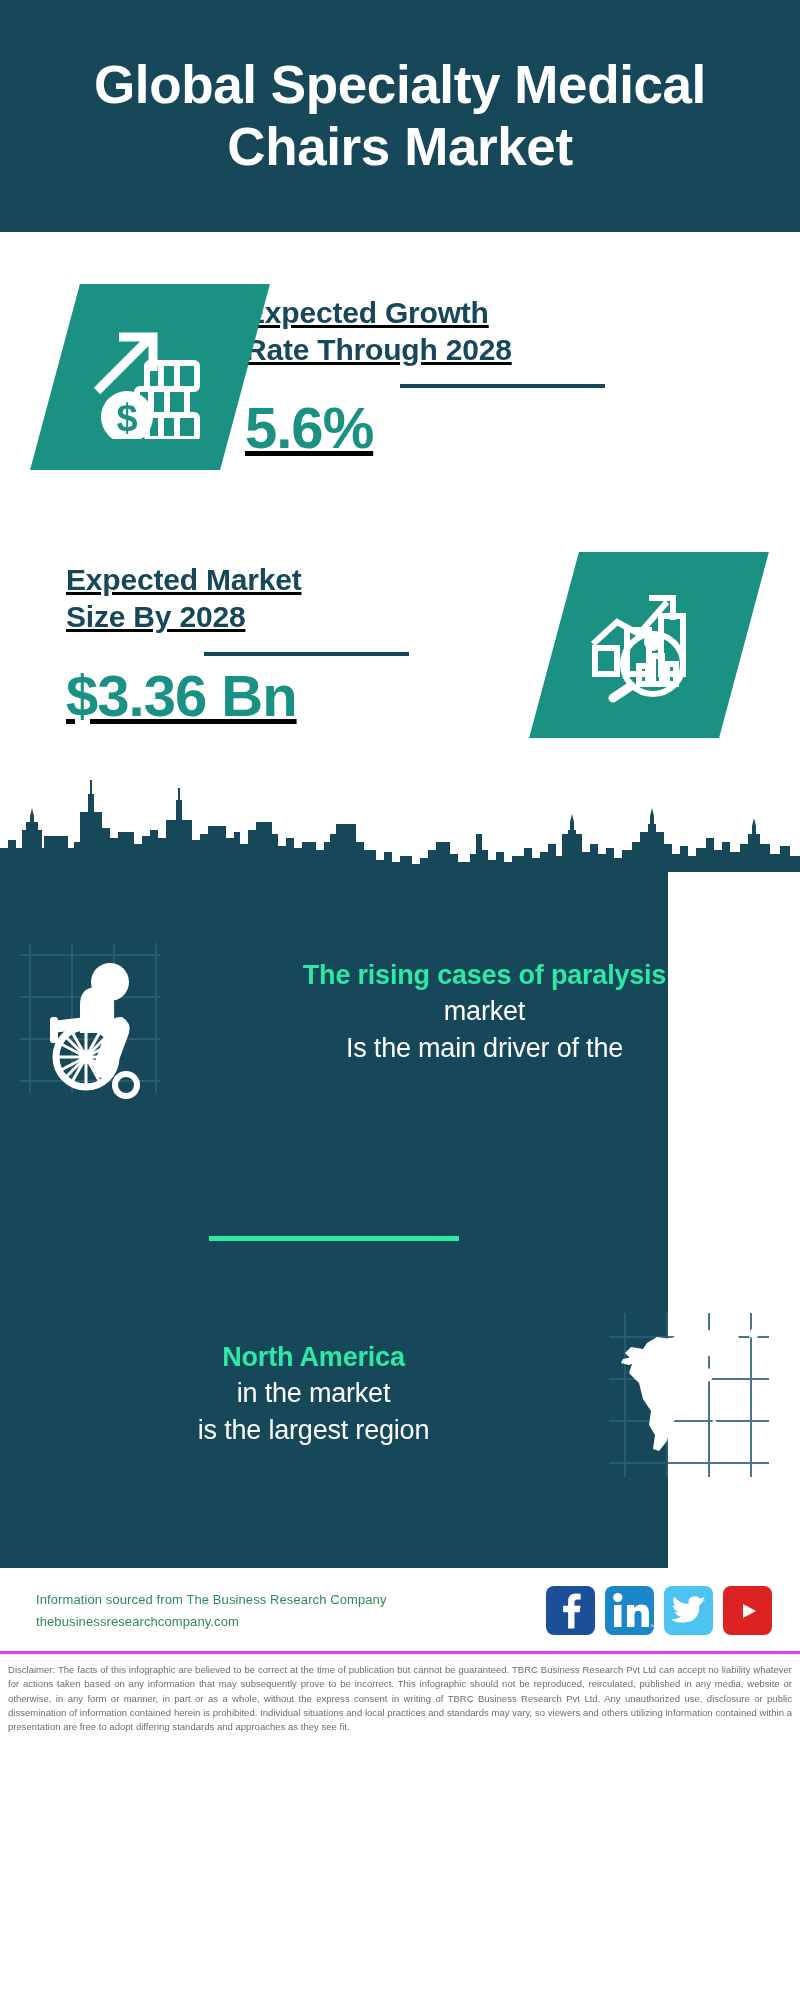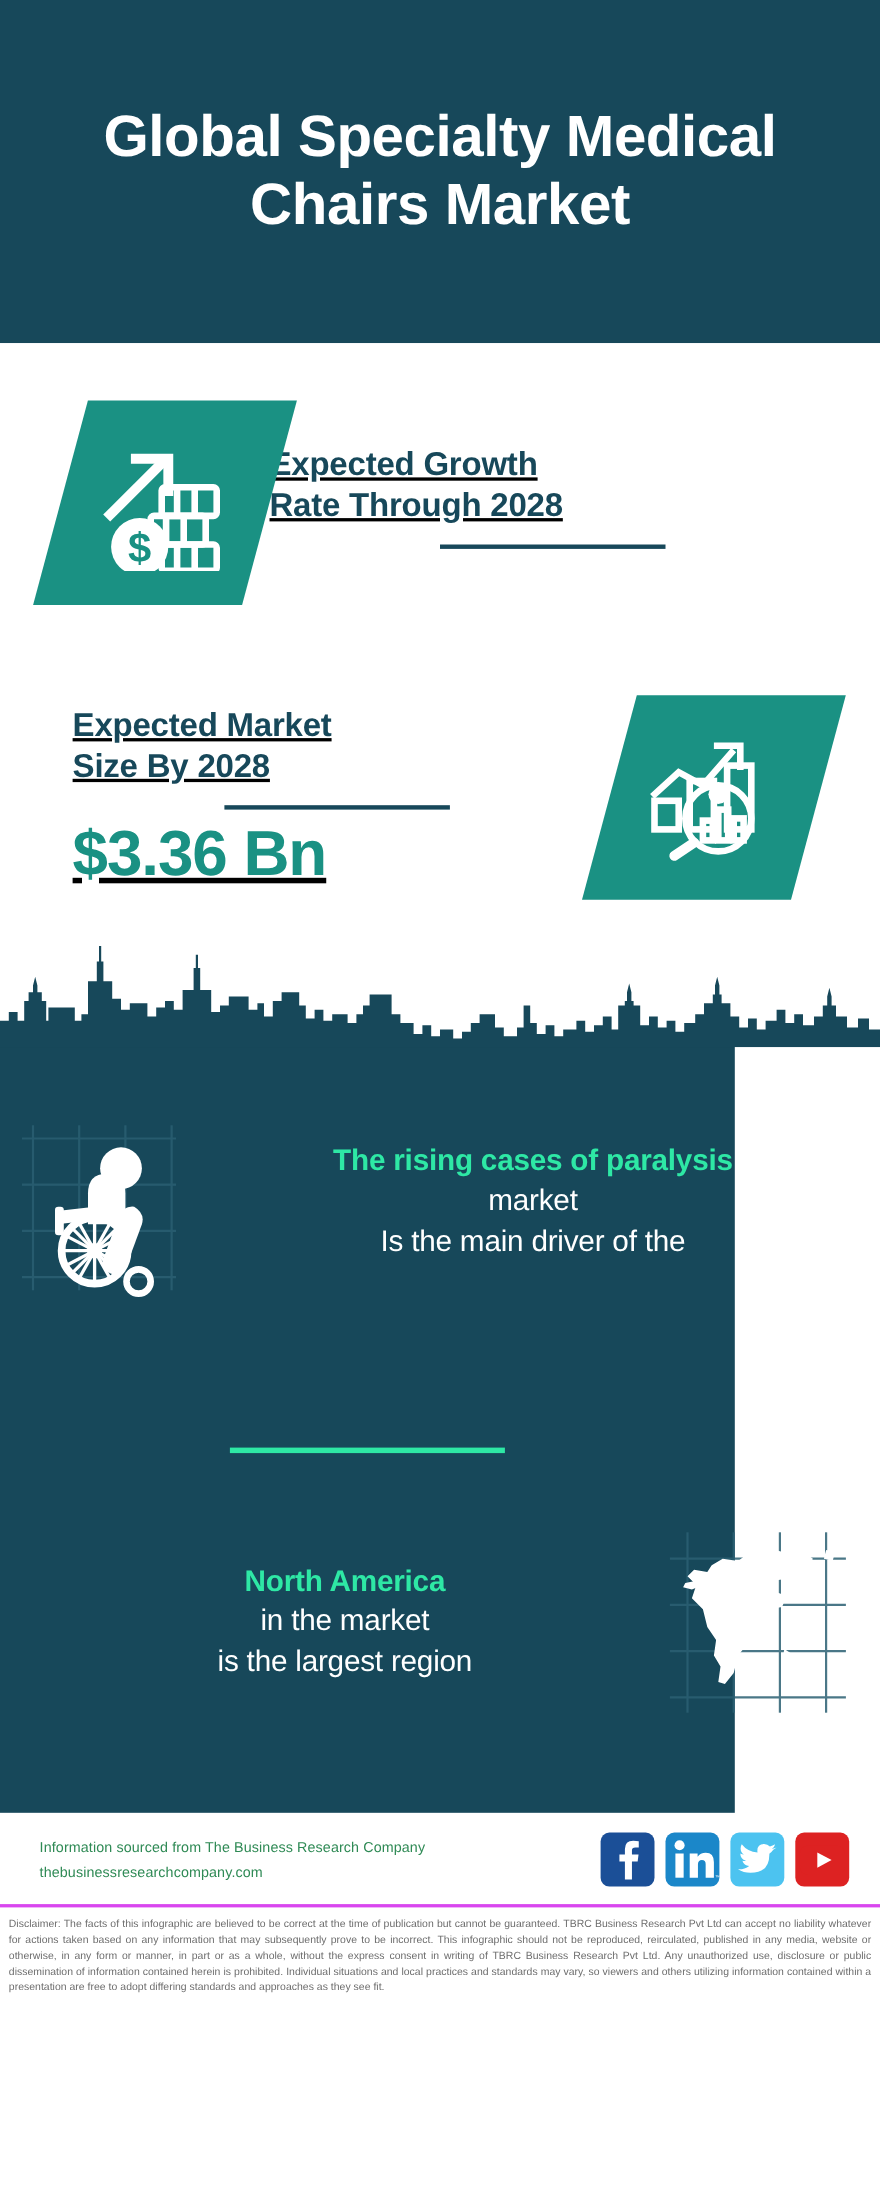--- a/index.html
+++ b/index.html
@@ -9,21 +9,21 @@
     background:#ffffff;
     width:800px; height:2000px;
     overflow:hidden;
     position:relative;
   }
 
   
   .header {
     background:#17485a;
     width:800px;
-    height:312px;
+    height:232px;
     display:flex;
     align-items:center;
     justify-content:center;
     padding:0 40px;
   }
   .header-title {
     color:#ffffff;
     font-size:53px;
     font-weight:bold;
     line-height:1.17;
@@ -196,20 +196,21 @@
             <circle cx="40" cy="102" r="26" fill="#ffffff"></circle>
             <text x="40" y="116" font-family="Liberation Sans, sans-serif" font-size="38" font-weight="bold" fill="#1a9183" text-anchor="middle">$</text>
           </svg>
         </span>
       </div>
     </div>
     <div class="stat-text">
       <div class="stat-label">Expected Growth</div>
       <div class="stat-label">Rate Through 2028</div>
       <div class="stat-rule"></div>
+      <div class="stat-value">5.6%</div>
     </div>
   </div>
 
   <div class="stat-row size">
     <div class="stat-text">
       <div class="stat-label">Expected Market</div>
       <div class="stat-label">Size By 2028</div>
       <div class="stat-rule"></div>
       <div class="stat-value">$3.36 Bn</div>
     </div>

